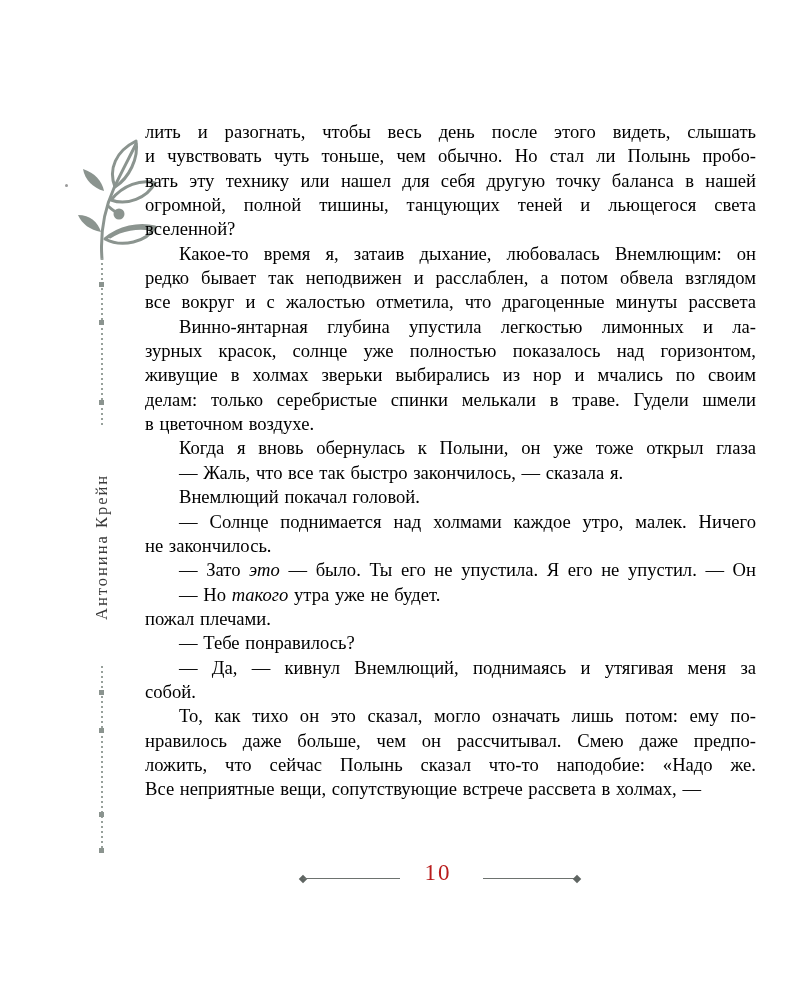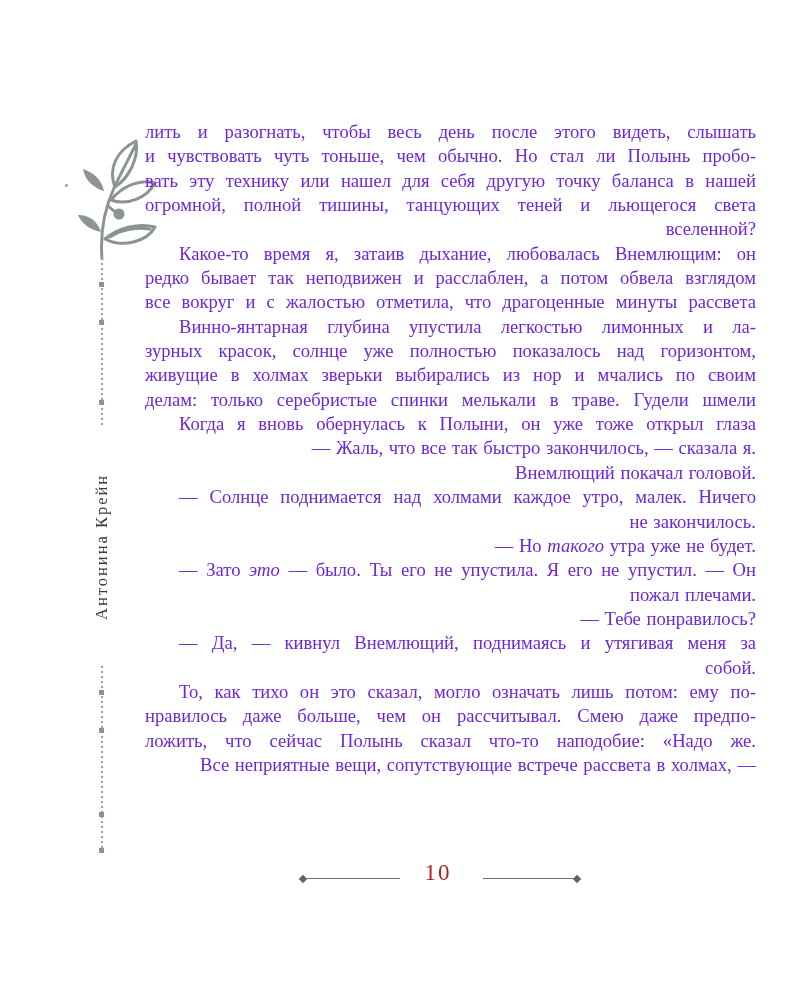--- a/index.html
+++ b/index.html
@@ -28,24 +28,24 @@
     position:absolute;left:87px;top:427px;height:240px;width:30px;
     writing-mode:vertical-rl;transform:rotate(180deg);
     display:flex;align-items:center;justify-content:center;
     font-size:16.5px;letter-spacing:2px;color:#3a3a3a;
     white-space:nowrap;
   }
 
   
   .text-block{
     position:absolute;left:145px;top:120px;width:611px;
-    font-size:18.6px;line-height:24.35px;color:#6d28d9;
+    font-size:18.6px;line-height:24.35px;color:#000000;
     word-spacing:1px;
   }
-  .line{height:24.35px;overflow:hidden;text-align:right;}
+  .line{height:24.35px;overflow:hidden;text-align:left;}
   .line.j{text-align:justify;text-align-last:justify;}
   .line.ind{text-indent:34px;}
   .it{font-style:italic;}
 
   
   .footer-num{
     position:absolute;left:408px;top:860px;width:60px;
     text-align:center;font-size:23px;letter-spacing:2px;color:#b91c1c;
   }
   .orn{position:absolute;top:878px;height:1px;background:#6d726f;}
@@ -94,27 +94,28 @@
       <div class="line j"><span>вать эту технику или нашел для себя другую точку баланса в нашей</span></div>
       <div class="line j"><span>огромной, полной тишины, танцующих теней и льющегося света</span></div>
       <div class="line"><span>вселенной?</span></div>
       <div class="line j ind"><span>Какое-то время я, затаив дыхание, любовалась Внемлющим: он</span></div>
       <div class="line j"><span>редко бывает так неподвижен и расслаблен, а потом обвела взглядом</span></div>
       <div class="line j"><span>все вокруг и с жалостью отметила, что драгоценные минуты рассвета</span></div>
       <div class="line j ind"><span>Винно-янтарная глубина упустила легкостью лимонных и ла-</span></div>
       <div class="line j"><span>зурных красок, солнце уже полностью показалось над горизонтом,</span></div>
       <div class="line j"><span>живущие в холмах зверьки выбирались из нор и мчались по своим</span></div>
       <div class="line j"><span>делам: только серебристые спинки мелькали в траве. Гудели шмели</span></div>
+      <div class="line"><span>в цветочном воздухе.</span></div>
       <div class="line j ind"><span>Когда я вновь обернулась к Полыни, он уже тоже открыл глаза</span></div>
       <div class="line ind"><span>— Жаль, что все так быстро закончилось, — сказала я.</span></div>
       <div class="line ind"><span>Внемлющий покачал головой.</span></div>
       <div class="line j ind"><span>— Солнце поднимается над холмами каждое утро, малек. Ничего</span></div>
       <div class="line"><span>не закончилось.</span></div>
+      <div class="line j ind"><span>— Зато </span><span class="it">это</span><span> — было. Ты его не упустила. Я его не упустил. — Он</span></div>
       <div class="line ind"><span>— Но </span><span class="it">такого</span><span> утра уже не будет.</span></div>
-      <div class="line j ind"><span>— Зато </span><span class="it">это</span><span> — было. Ты его не упустила. Я его не упустил. — Он</span></div>
       <div class="line"><span>пожал плечами.</span></div>
       <div class="line ind"><span>— Тебе понравилось?</span></div>
       <div class="line j ind"><span>— Да, — кивнул Внемлющий, поднимаясь и утягивая меня за</span></div>
       <div class="line"><span>собой.</span></div>
       <div class="line j ind"><span>То, как тихо он это сказал, могло означать лишь потом: ему по-</span></div>
       <div class="line j"><span>нравилось даже больше, чем он рассчитывал. Смею даже предпо-</span></div>
       <div class="line j"><span>ложить, что сейчас Полынь сказал что-то наподобие: «Надо же.</span></div>
       <div class="line"><span>Все неприятные вещи, сопутствующие встрече рассвета в холмах, —</span></div>
     </main>
 

